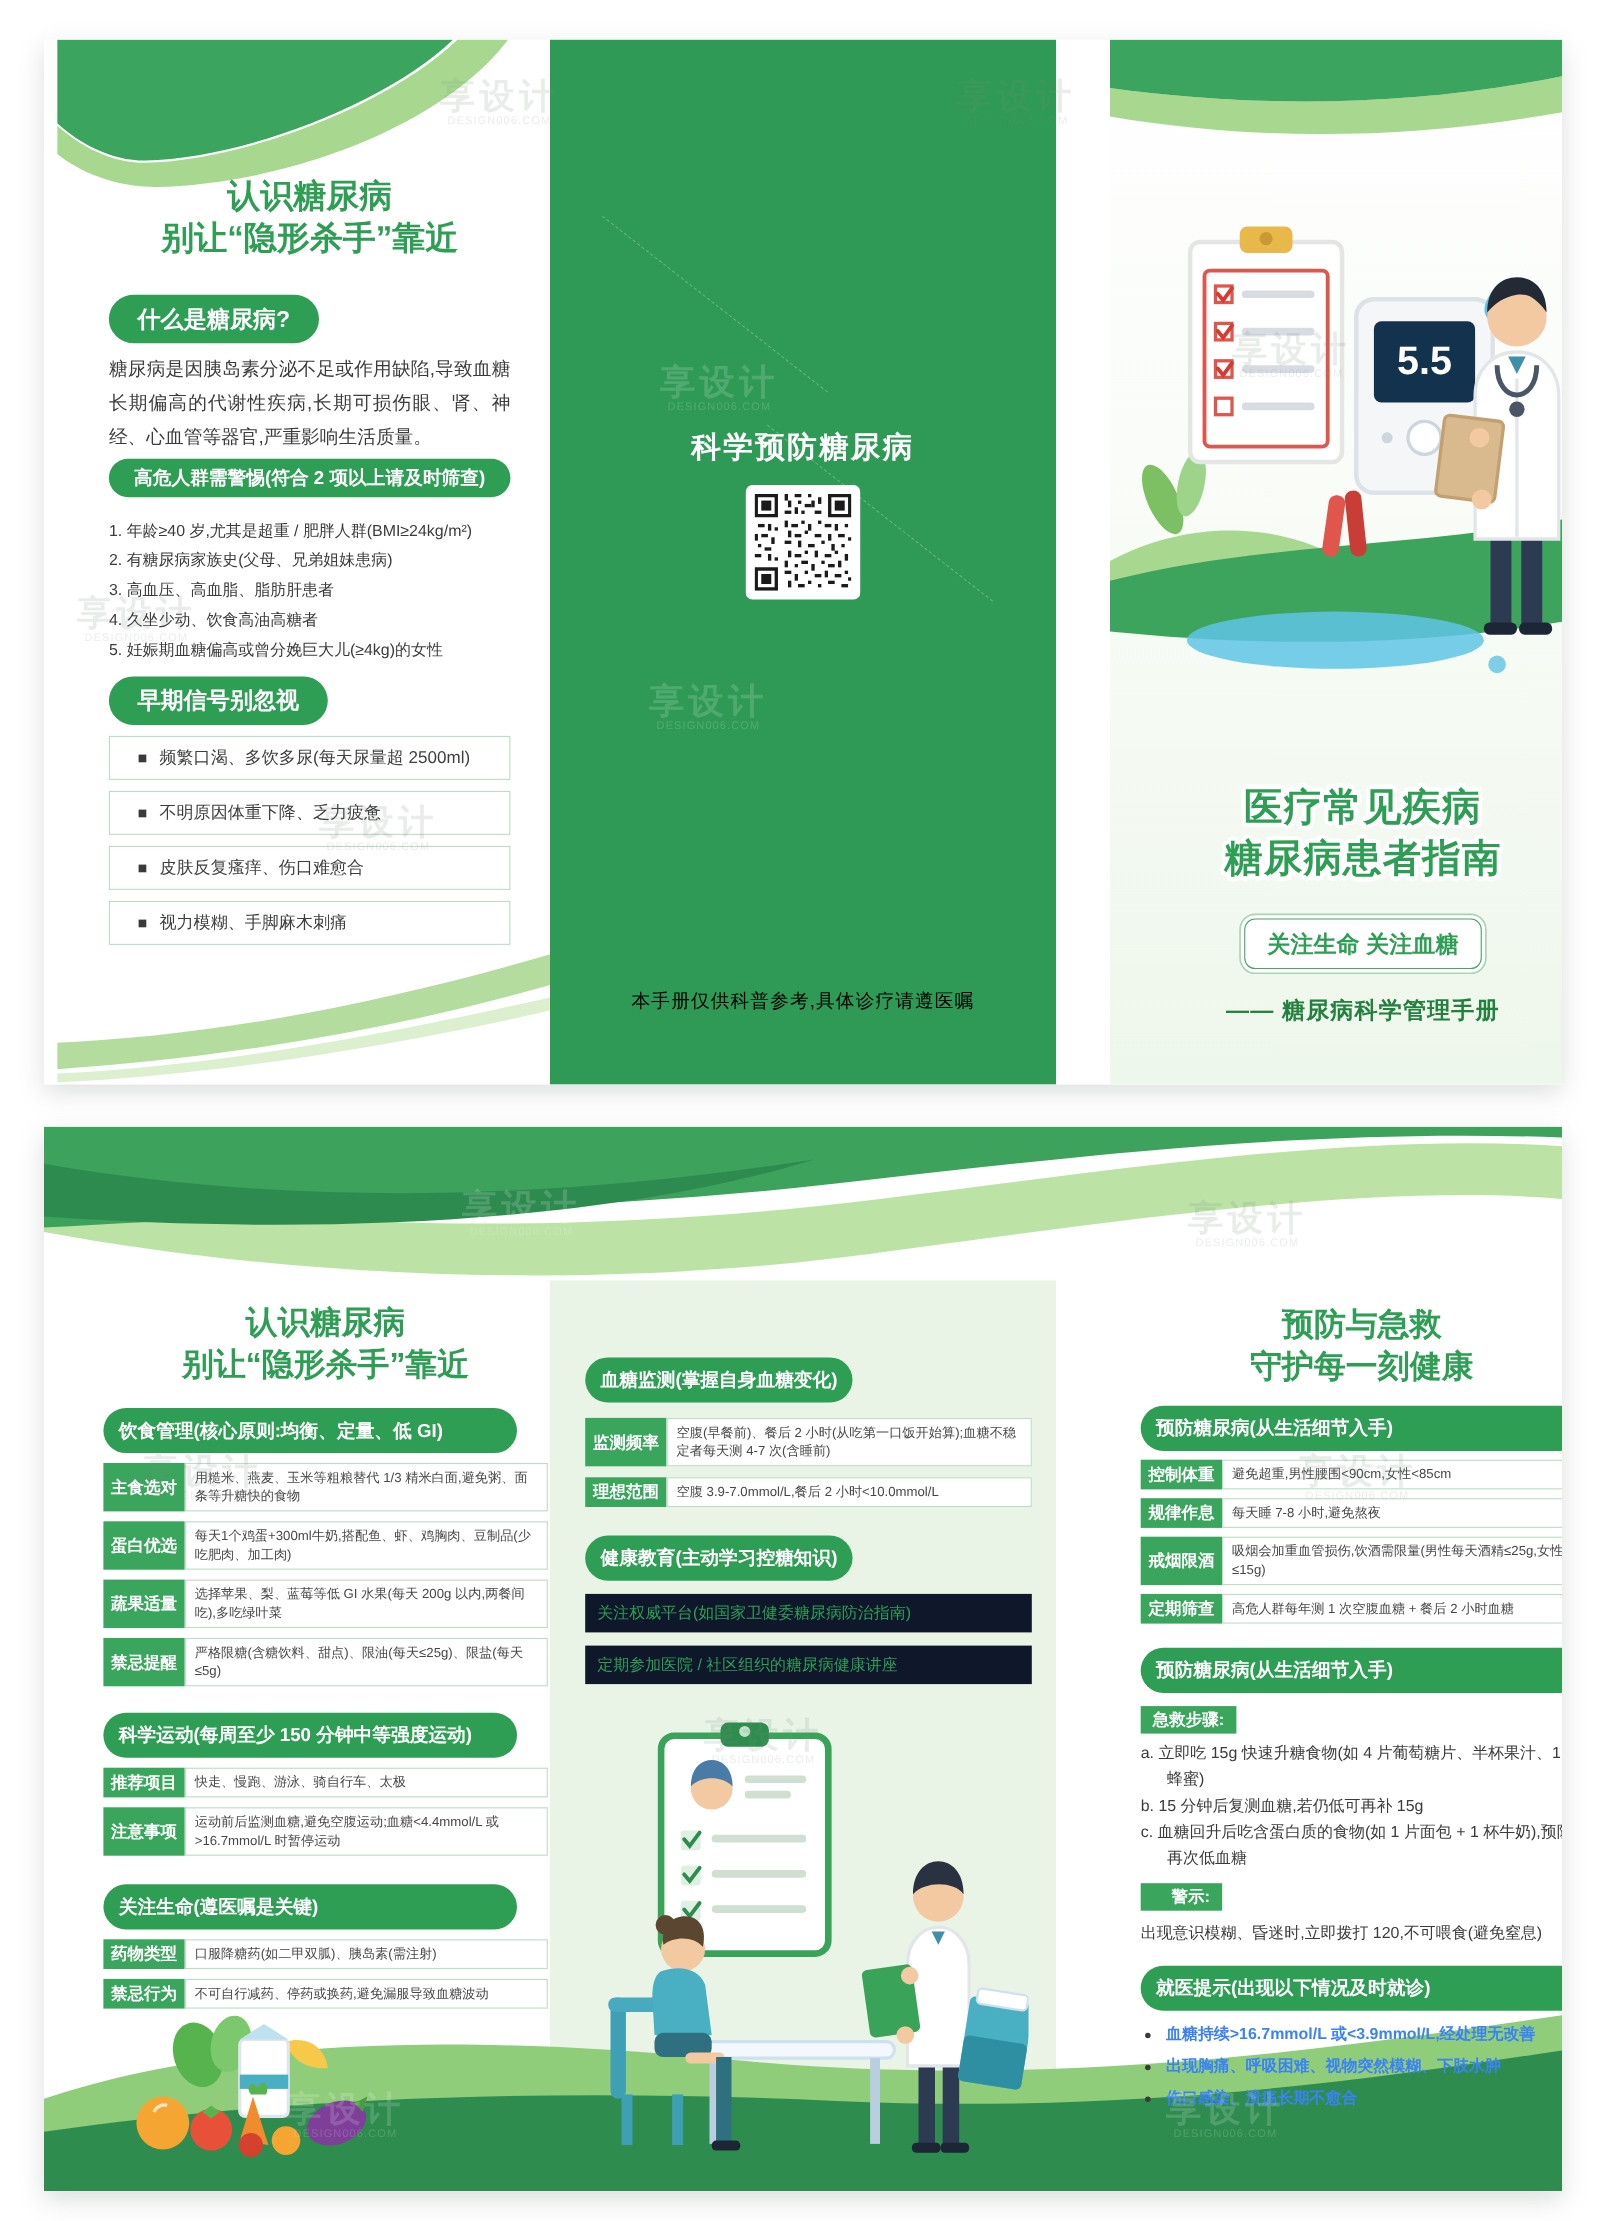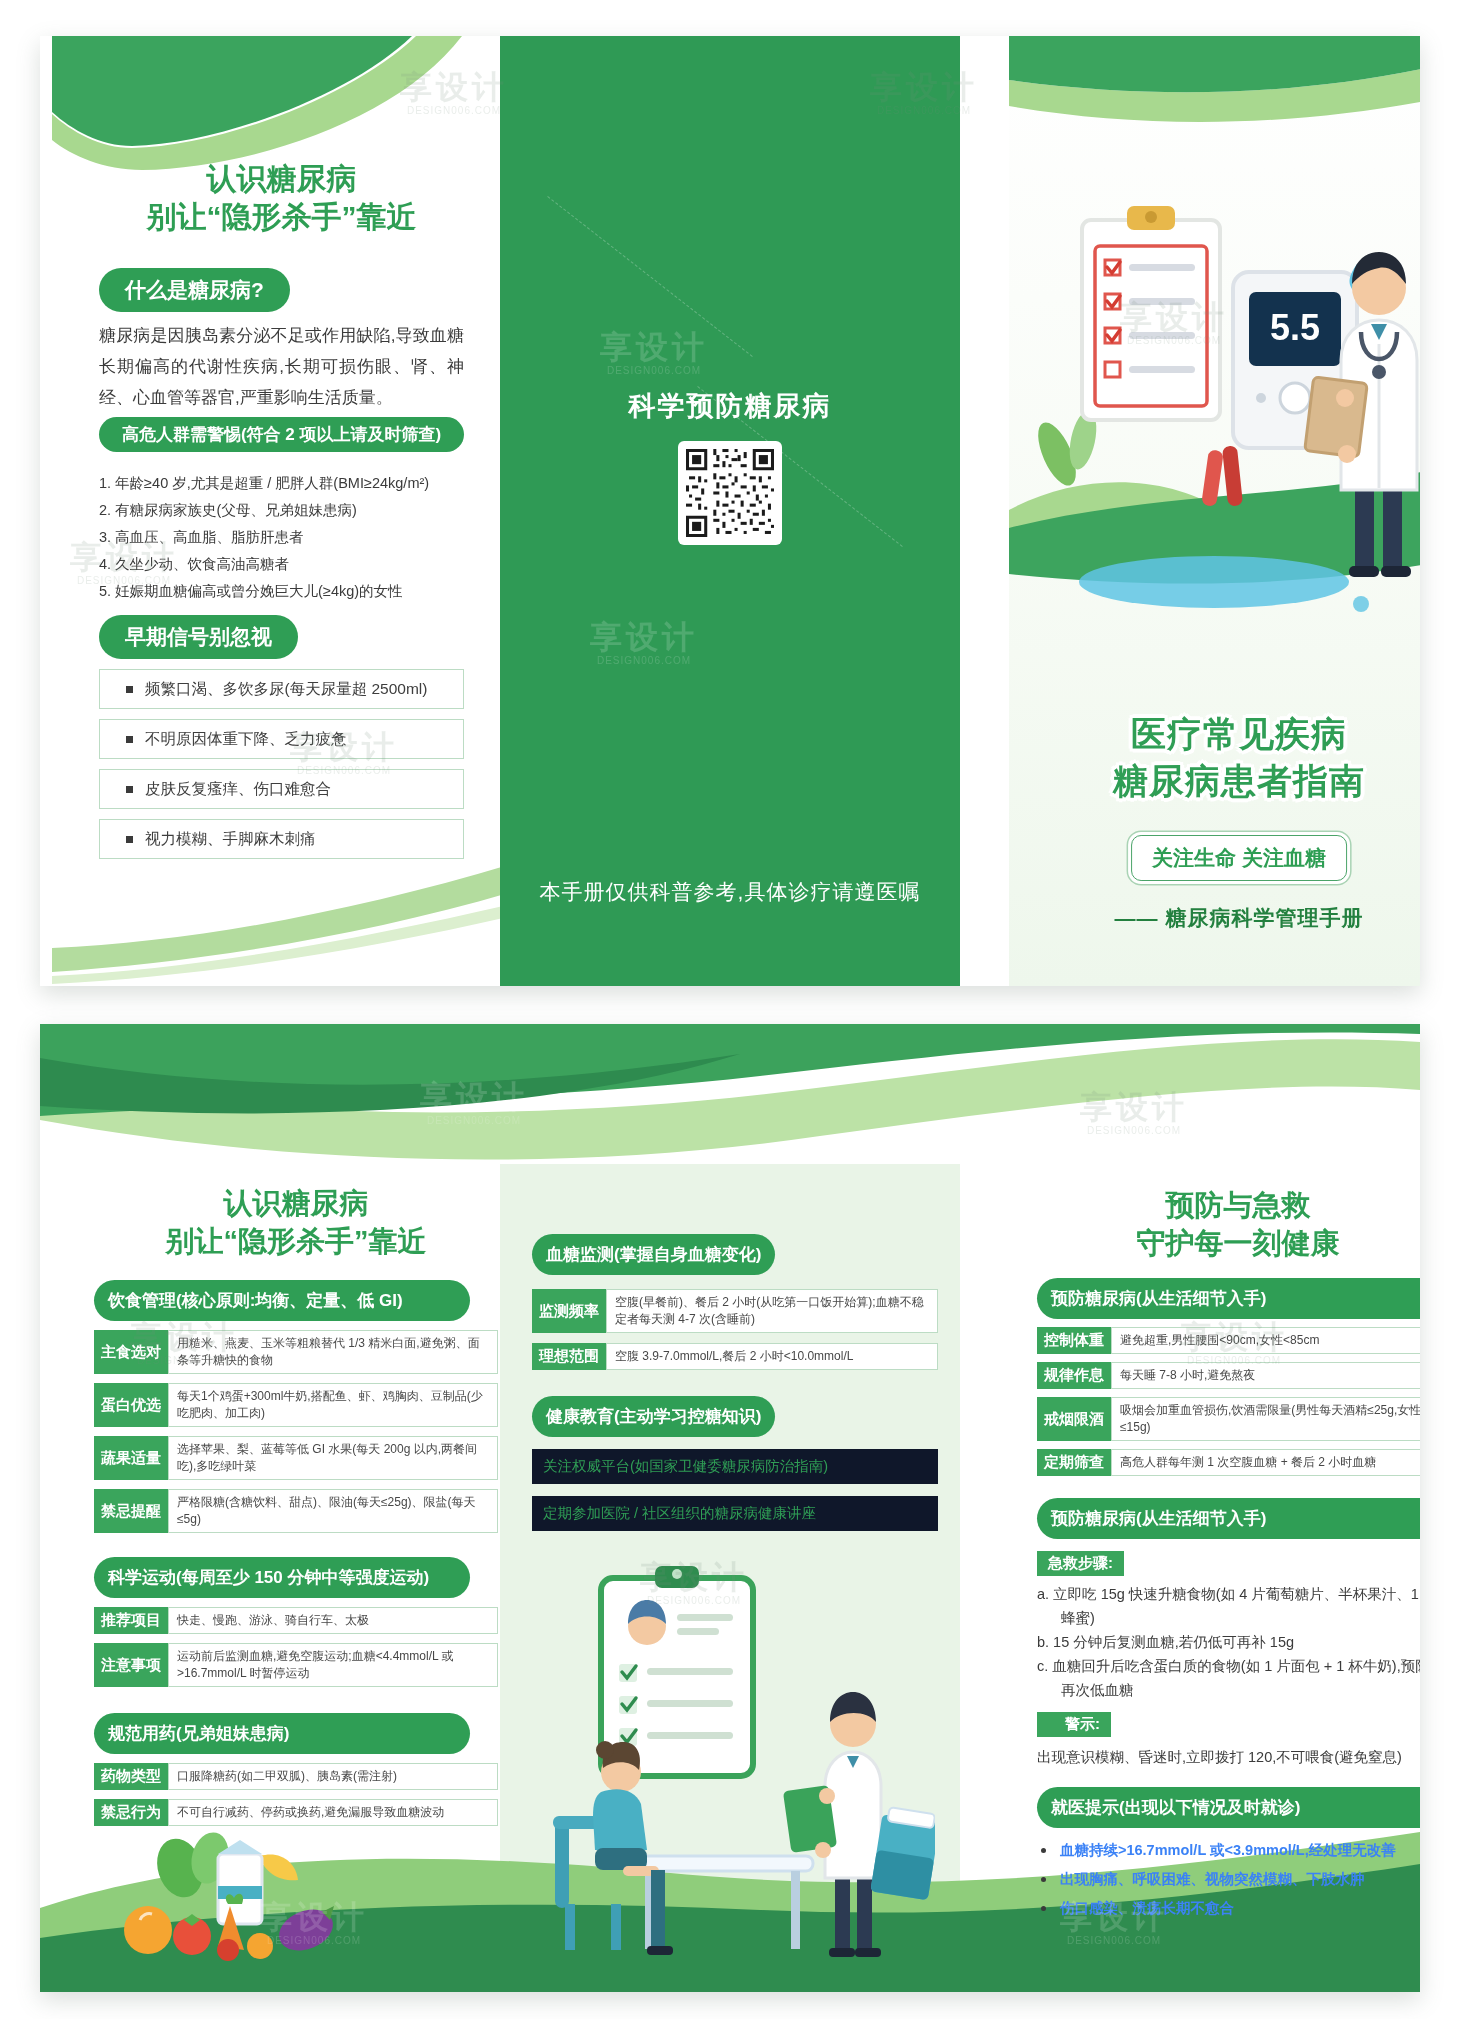--- a/index.html
+++ b/index.html
@@ -45,22 +45,22 @@
   #fl .risk-list{margin-top:18px;font-size:14.5px;line-height:27px;color:#3b3b3b;white-space:nowrap;}
   #fl .pill-wide{margin-top:4px;border-radius:20px;padding:6px 13px;font-size:17px;text-align:center;}
 
   
   #fm{background:#2f9a55;}
   #fm .fm-title{position:absolute;top:352px;left:0;width:100%;text-align:center;
                 color:#fff;font-size:27px;font-weight:bold;letter-spacing:2px;z-index:2;}
   #fm .qr{position:absolute;top:405px;left:50%;transform:translateX(-50%);
           width:104px;height:104px;background:#fff;border-radius:6px;z-index:2;
           display:flex;align-items:center;justify-content:center;}
-  #fm .fm-disc{position:absolute;top:842px;left:0;width:100%;text-align:center;
-               color:#ffffff;font-size:21px;letter-spacing:1px;z-index:2;}
+  #fm .fm-disc{position:absolute;top:862px;left:0;width:100%;text-align:center;
+               color:#000000;font-size:17px;letter-spacing:1px;z-index:2;}
 
   
   #fr{background:linear-gradient(180deg,#ffffff 0%,#f7fbf5 55%,#eef7ec 100%);}
   #fr .fr-title{position:absolute;top:674px;left:0;width:100%;text-align:center;z-index:3;
       color:#2f9e55;font-weight:bold;font-size:35px;line-height:47px;letter-spacing:1px;
       text-shadow:-3px -3px 0 #fff,3px -3px 0 #fff,-3px 3px 0 #fff,3px 3px 0 #fff,
                   -4px 0 0 #fff,4px 0 0 #fff,0 -4px 0 #fff,0 4px 0 #fff;}
   #fr .badge{position:absolute;top:799px;left:50%;transform:translateX(-50%);z-index:3;
       background:#fff;border:1.5px solid #4aa368;border-radius:10px;
       box-shadow:0 0 0 3px #fff,0 0 0 4.5px #a9d3b4;
@@ -362,21 +362,21 @@
       <div class="pill pill-block" style="margin-top:24px;">科学运动(每周至少 150 分钟中等强度运动)</div>
       <div class="rowx">
         <div class="rlabel">推荐项目</div>
         <div class="rtext">快走、慢跑、游泳、骑自行车、太极</div>
       </div>
       <div class="rowx">
         <div class="rlabel">注意事项</div>
         <div class="rtext">运动前后监测血糖,避免空腹运动;血糖&lt;4.4mmol/L 或&gt;16.7mmol/L 时暂停运动</div>
       </div>
 
-      <div class="pill pill-block" style="margin-top:26px;">规范用药(兄弟姐妹患病)</div>
+      <div class="pill pill-block" style="margin-top:26px;">关注生命(遵医嘱是关键)</div>
       <div class="rowx">
         <div class="rlabel">药物类型</div>
         <div class="rtext">口服降糖药(如二甲双胍)、胰岛素(需注射)</div>
       </div>
       <div class="rowx">
         <div class="rlabel">禁忌行为</div>
         <div class="rtext">不可自行减药、停药或换药,避免漏服导致血糖波动</div>
       </div>
     </div>
 

